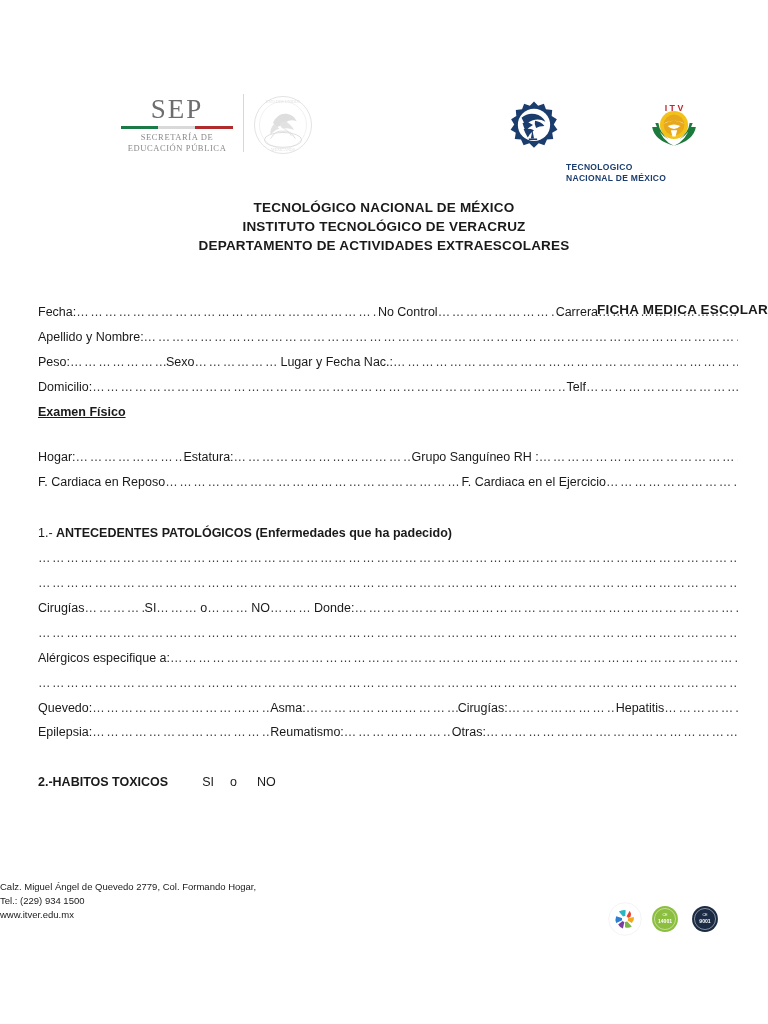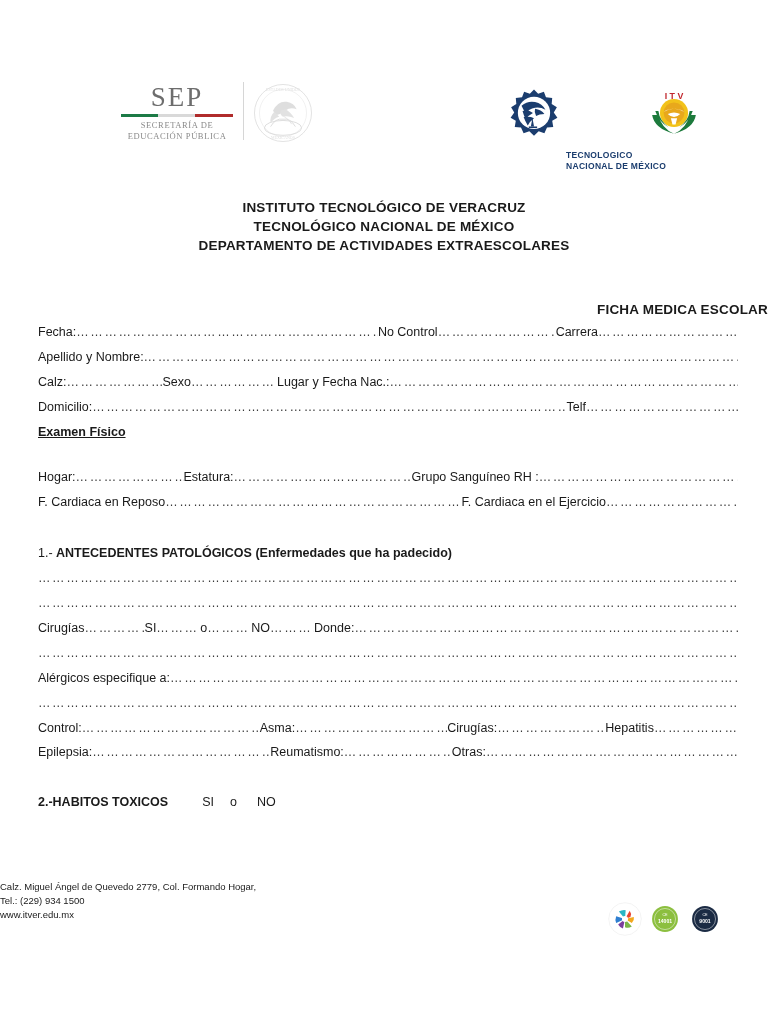--- a/index.html
+++ b/index.html
@@ -19,21 +19,21 @@
   .page {
     position: relative;
     width: 768px;
     height: 1024px;
     box-sizing: border-box;
   }
 
   
   .header-band {
     position: absolute;
-    top: 76px;
+    top: 88px;
     left: 0;
     width: 668px;
     height: 78px;
   }
 
   .sep-block {
     position: absolute;
     left: 118px;
     top: 8px;
     width: 118px;
@@ -131,21 +131,20 @@
     margin-top: 34px;
   }
 
   
   .body-area {
     position: absolute;
     top: 300px;
     left: 38px;
     width: 700px;
     font-size: 12.5px;
-    margin-top: 20px;
   }
 
   .row {
     display: flex;
     align-items: baseline;
     width: 700px;
     line-height: 25px;
     white-space: nowrap;
     overflow: hidden;
   }
@@ -298,22 +297,22 @@
       <path d="M44 58 L56 58 L53 70 L47 70 Z" fill="#ffffff"></path>
       <path d="M8 52 Q12 78 50 88 Q26 78 20 52 Z" fill="#1c7a3c"></path>
       <path d="M92 52 Q88 78 50 88 Q74 78 80 52 Z" fill="#1c7a3c"></path>
       <path d="M14 44 Q20 64 40 76 Q22 62 20 44 Z" fill="#1c7a3c"></path>
       <path d="M86 44 Q80 64 60 76 Q78 62 80 44 Z" fill="#1c7a3c"></path>
       <text x="50" y="22" font-size="17" font-weight="bold" fill="#c1272d" text-anchor="middle" font-family="Liberation Sans, sans-serif">I T V</text>
     </svg>
   </div>
 
   <div class="titles">
+    <div class="tline">TECNOLÓGICO NACIONAL DE MÉXICO</div>
     <div class="tline">INSTITUTO TECNOLÓGICO DE VERACRUZ</div>
-    <div class="tline">TECNOLÓGICO NACIONAL DE MÉXICO</div>
     <div class="tline">DEPARTAMENTO DE ACTIVIDADES EXTRAESCOLARES</div>
   </div>
   <div class="doc-title">FICHA MEDICA ESCOLAR</div>
 
   <div class="body-area">
 
     <div class="row">
       <span class="lbl">Fecha:</span>
       <span class="dots">…………………………………………………………………………………………………………………………………………………………………………………………………………………………………………………………</span>
       <span class="lbl">No Control</span>
@@ -321,21 +320,21 @@
       <span class="lbl">Carrera</span>
       <span class="dots w6">…………………………………………………………………………………………………………………………………………………………………………………………………………………………………………………………</span>
     </div>
 
     <div class="row">
       <span class="lbl">Apellido y Nombre:</span>
       <span class="dots">…………………………………………………………………………………………………………………………………………………………………………………………………………………………………………………………</span>
     </div>
 
     <div class="row">
-      <span class="lbl">Calz:</span>
+      <span class="lbl">Peso:</span>
       <span class="dots w3">…………………………………………………………………………………………………………………………………………………………………………………………………………………………………………………………</span>
       <span class="lbl">Sexo</span>
       <span class="dots w10">…………………………………………………………………………………………………………………………………………………………………………………………………………………………………………………………</span>
       <span class="lbl">Lugar y Fecha Nac.:</span>
       <span class="dots">…………………………………………………………………………………………………………………………………………………………………………………………………………………………………………………………</span>
     </div>
 
     <div class="row">
       <span class="lbl">Domicilio:</span>
       <span class="dots">…………………………………………………………………………………………………………………………………………………………………………………………………………………………………………………………</span>
@@ -391,21 +390,21 @@
 
     <div class="row">
       <span class="lbl">Alérgicos   especifique a:</span>
       <span class="dots">…………………………………………………………………………………………………………………………………………………………………………………………………………………………………………………………</span>
     </div>
 
     <div class="fullline">…………………………………………………………………………………………………………………………………………………………………………………………………………………………………………………………</div>
 
 
     <div class="row tight">
-      <span class="lbl">Control:</span>
+      <span class="lbl">Quevedo:</span>
       <span class="dots w1">…………………………………………………………………………………………………………………………………………………………………………………………………………………………………………………………</span>
       <span class="lbl">Asma:</span>
       <span class="dots w7">…………………………………………………………………………………………………………………………………………………………………………………………………………………………………………………………</span>
       <span class="lbl">Cirugías:</span>
       <span class="dots w8">…………………………………………………………………………………………………………………………………………………………………………………………………………………………………………………………</span>
       <span class="lbl">Hepatitis</span>
       <span class="dots">…………………………………………………………………………………………………………………………………………………………………………………………………………………………………………………………</span>
     </div>
 
     <div class="row tight">

